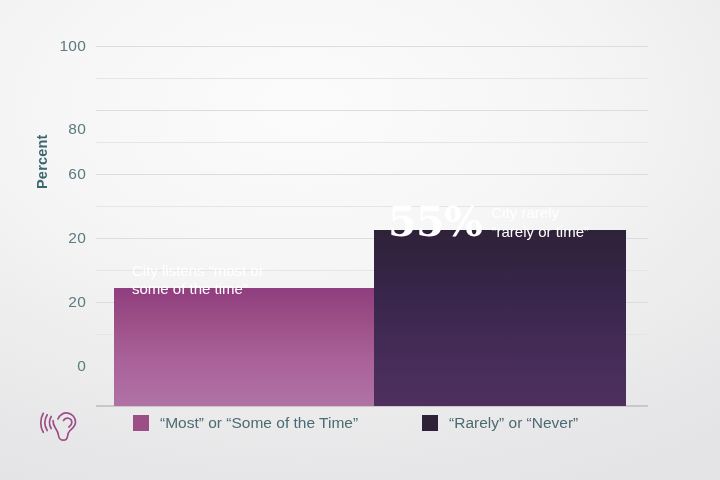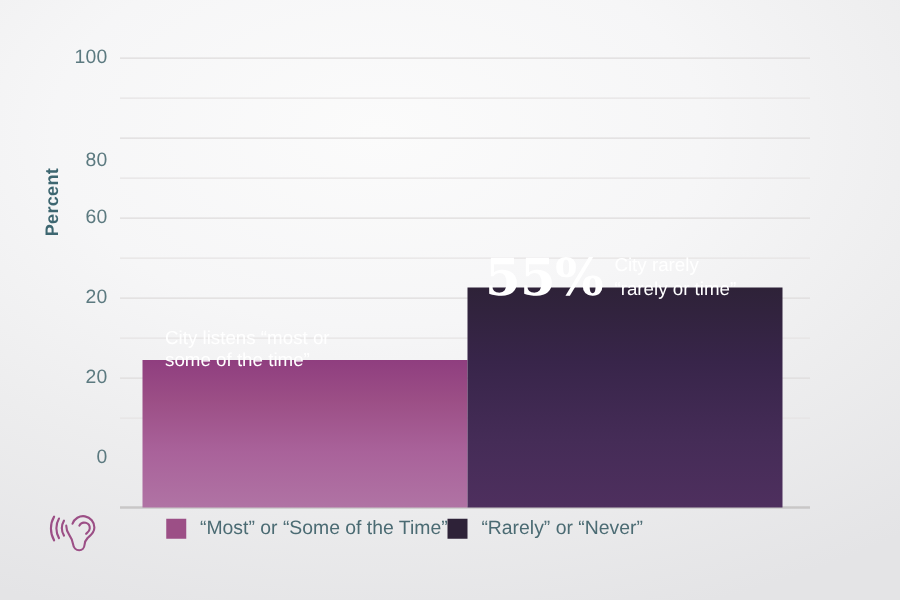--- a/index.html
+++ b/index.html
@@ -133,20 +133,21 @@
     letter-spacing: .3px;
   }
 
   
   .legend {
     position: absolute;
     left: 133px;
     top: 414px;
     display: flex;
     align-items: center;
+    gap: 64px;
   }
   .legend-item {
     display: flex;
     align-items: center;
     gap: 11px;
   }
   .legend-swatch {
     width: 16px;
     height: 16px;
     flex: 0 0 16px;

